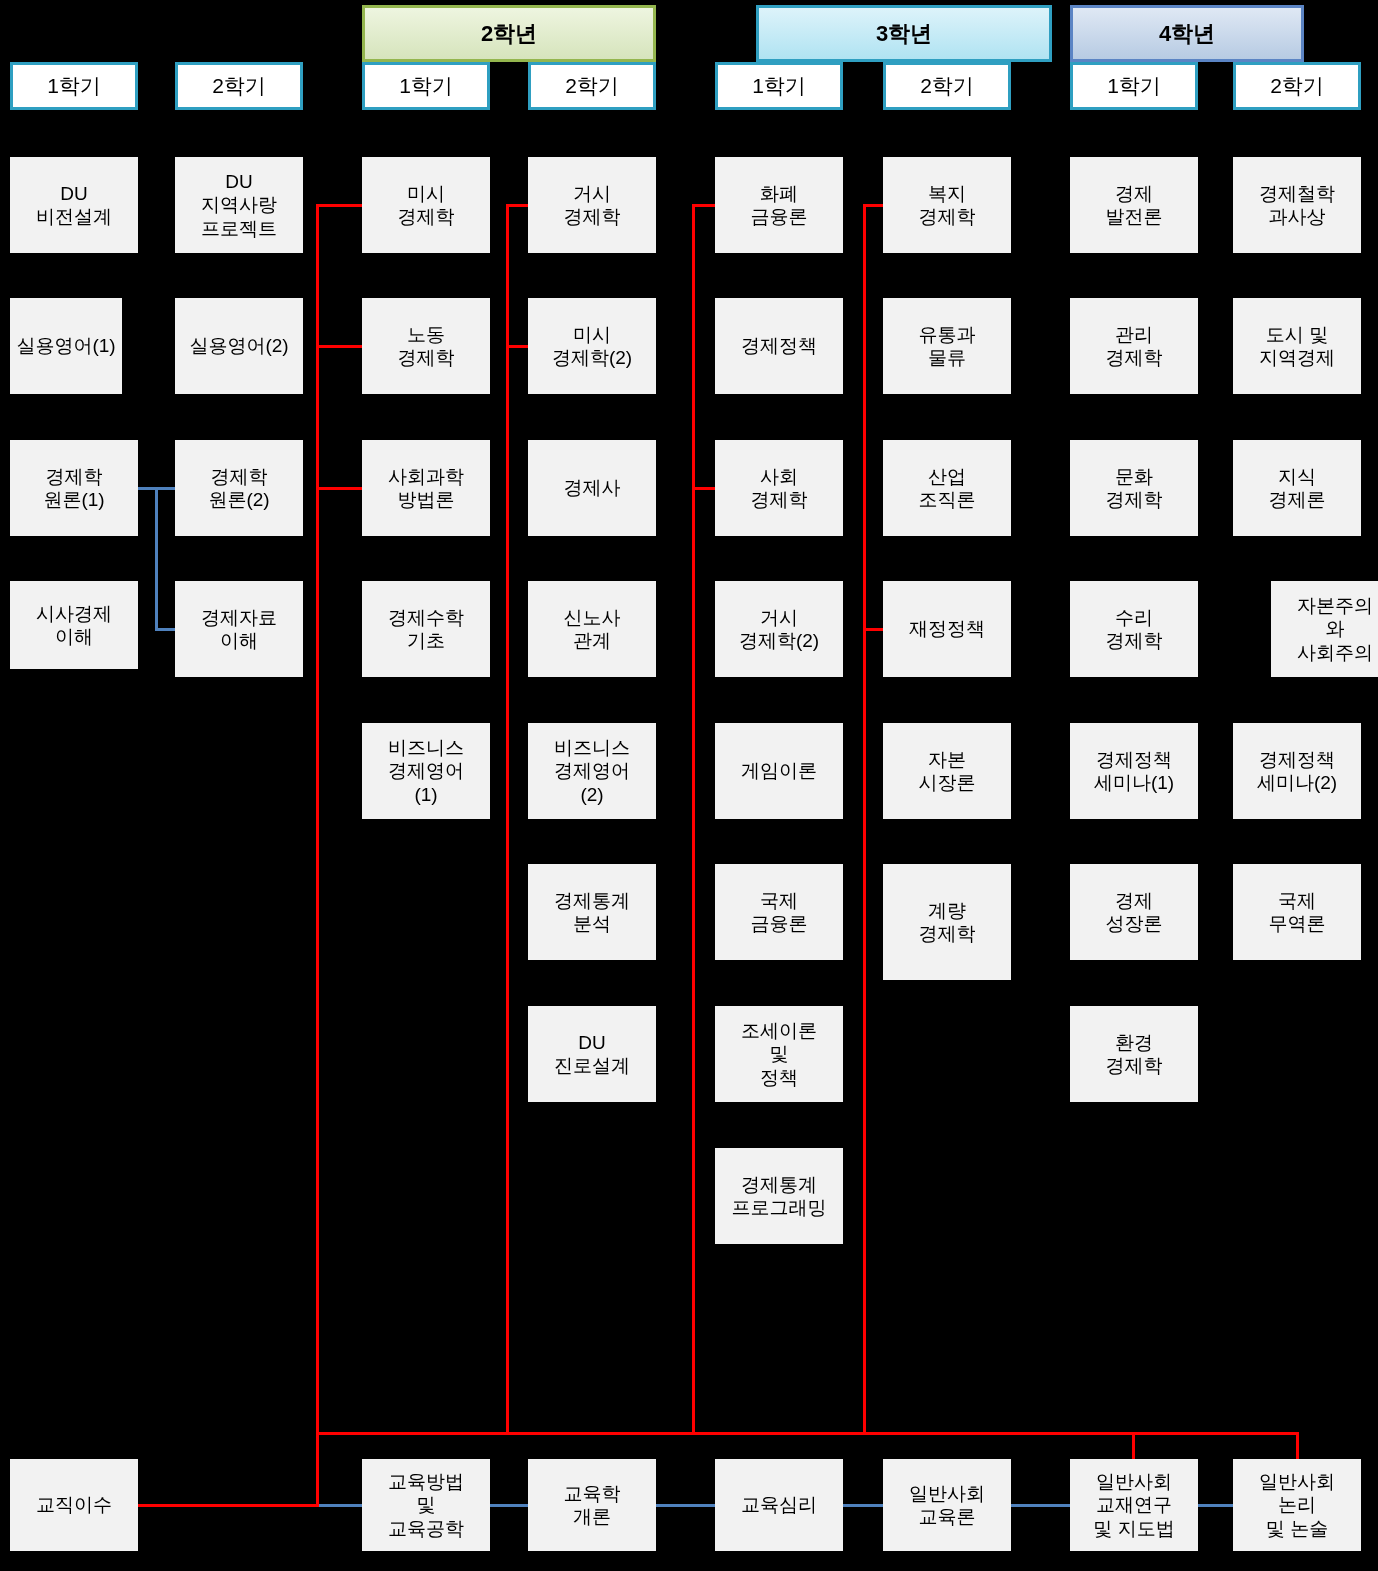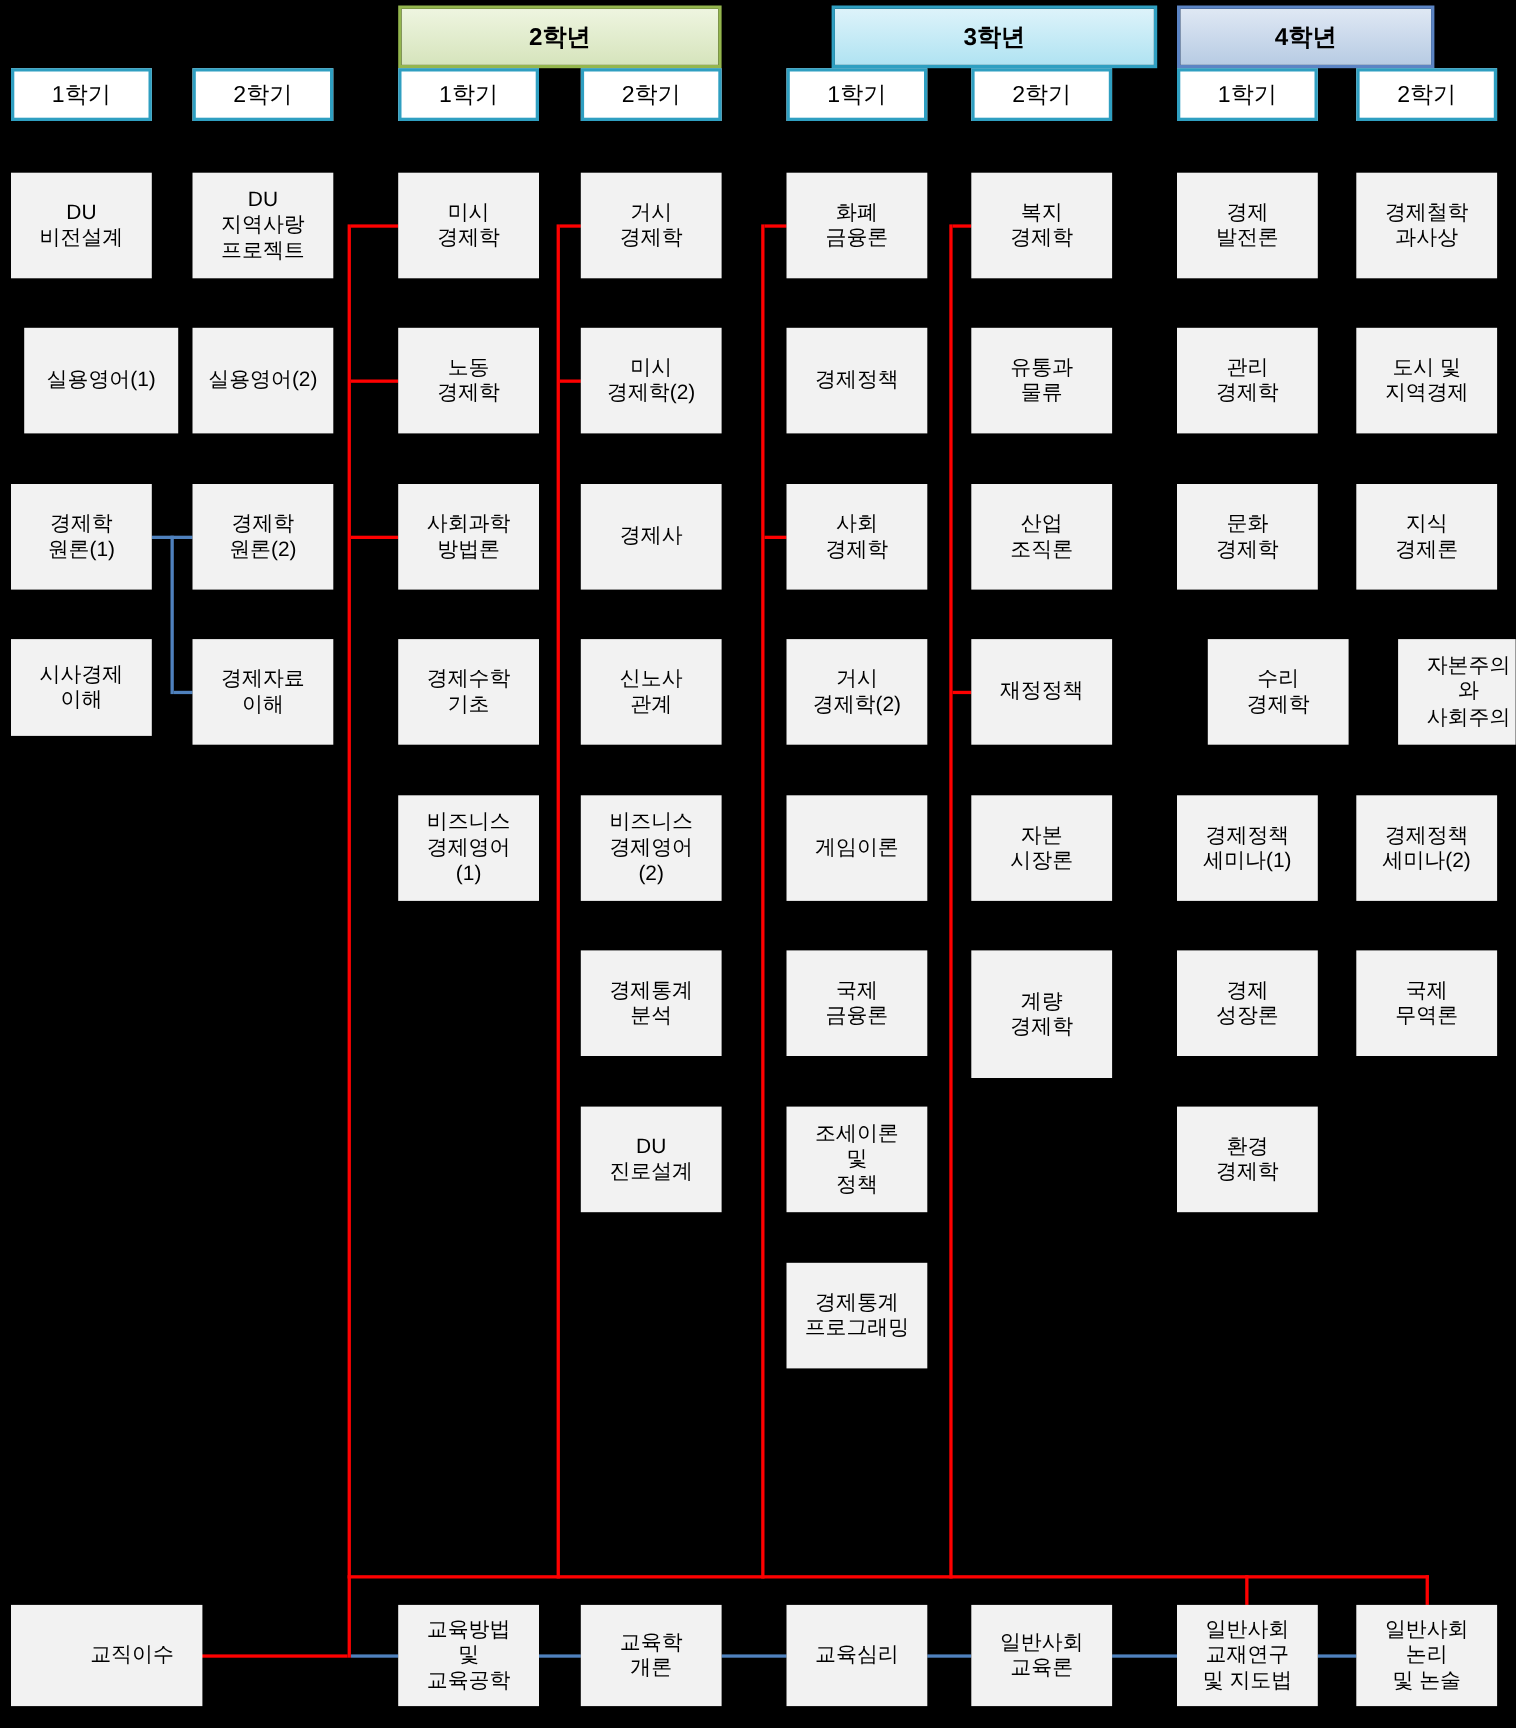--- a/index.html
+++ b/index.html
@@ -66,21 +66,21 @@
   <div class="sem-header" id="sem-2" style="left: 362px; top: 62px; width: 128px; height: 48px; border-color: rgb(47, 159, 193); background: rgb(255, 255, 255);">1학기</div>
   <div class="sem-header" id="sem-3" style="left: 528px; top: 62px; width: 128px; height: 48px; border-color: rgb(47, 159, 193); background: rgb(255, 255, 255);">2학기</div>
   <div class="sem-header" id="sem-4" style="left: 715px; top: 62px; width: 128px; height: 48px; border-color: rgb(47, 159, 193); background: rgb(255, 255, 255);">1학기</div>
   <div class="sem-header" id="sem-5" style="left: 883px; top: 62px; width: 128px; height: 48px; border-color: rgb(47, 159, 193); background: rgb(255, 255, 255);">2학기</div>
   <div class="sem-header" id="sem-6" style="left: 1070px; top: 62px; width: 128px; height: 48px; border-color: rgb(47, 159, 193); background: rgb(255, 255, 255);">1학기</div>
   <div class="sem-header" id="sem-7" style="left: 1233px; top: 62px; width: 128px; height: 48px; border-color: rgb(47, 159, 193); background: rgb(255, 255, 255);">2학기</div>
 
   <div id="courses">
       <div class="course-box" style="left: 10px; top: 157px; width: 128px; height: 96px;">DU
 비전설계</div>
-      <div class="course-box" style="left: 22px; top: 298px; width: 140px; height: 96px;">실용영어(1)</div>
+      <div class="course-box" style="left: 10px; top: 298px; width: 112px; height: 96px;">실용영어(1)</div>
       <div class="course-box" style="left: 10px; top: 440px; width: 128px; height: 96px;">경제학
 원론(1)</div>
       <div class="course-box" style="left: 10px; top: 581px; width: 128px; height: 88px;">시사경제
 이해</div>
       <div class="course-box" style="left: 175px; top: 157px; width: 128px; height: 96px;">DU
 지역사랑
 프로젝트</div>
       <div class="course-box" style="left: 175px; top: 298px; width: 128px; height: 96px;">실용영어(2)</div>
       <div class="course-box" style="left: 175px; top: 440px; width: 128px; height: 96px;">경제학
 원론(2)</div>
@@ -136,21 +136,21 @@
       <div class="course-box" style="left: 883px; top: 723px; width: 128px; height: 96px;">자본
 시장론</div>
       <div class="course-box" style="left: 883px; top: 864px; width: 128px; height: 116px;">계량
 경제학</div>
       <div class="course-box" style="left: 1070px; top: 157px; width: 128px; height: 96px;">경제
 발전론</div>
       <div class="course-box" style="left: 1070px; top: 298px; width: 128px; height: 96px;">관리
 경제학</div>
       <div class="course-box" style="left: 1070px; top: 440px; width: 128px; height: 96px;">문화
 경제학</div>
-      <div class="course-box" style="left: 1070px; top: 581px; width: 128px; height: 96px; margin-left: 28px;">수리
+      <div class="course-box" style="left: 1070px; top: 581px; width: 128px; height: 96px;">수리
 경제학</div>
       <div class="course-box" style="left: 1070px; top: 723px; width: 128px; height: 96px;">경제정책
 세미나(1)</div>
       <div class="course-box" style="left: 1070px; top: 864px; width: 128px; height: 96px;">경제
 성장론</div>
       <div class="course-box" style="left: 1070px; top: 1006px; width: 128px; height: 96px;">환경
 경제학</div>
       <div class="course-box" style="left: 1233px; top: 157px; width: 128px; height: 96px;">경제철학
 과사상</div>
       <div class="course-box" style="left: 1233px; top: 298px; width: 128px; height: 96px;">도시 및
@@ -159,21 +159,21 @@
 경제론</div>
       <div class="course-box" style="left: 1233px; top: 581px; width: 128px; height: 96px; margin-left: 38px;">자본주의
 와
 사회주의</div>
       <div class="course-box" style="left: 1233px; top: 723px; width: 128px; height: 96px;">경제정책
 세미나(2)</div>
       <div class="course-box" style="left: 1233px; top: 864px; width: 128px; height: 96px;">국제
 무역론</div>
     </div>
   <div id="bottom-row">
-      <div class="course-box" style="left: 10px; top: 1459px; width: 128px; height: 92px; padding-left: 46px;">교직이수</div>
+      <div class="course-box" style="left: 10px; top: 1459px; width: 128px; height: 92px;">교직이수</div>
       <div class="course-box" style="left: 362px; top: 1459px; width: 128px; height: 92px;">교육방법
 및
 교육공학</div>
       <div class="course-box" style="left: 528px; top: 1459px; width: 128px; height: 92px;">교육학
 개론</div>
       <div class="course-box" style="left: 715px; top: 1459px; width: 128px; height: 92px;">교육심리</div>
       <div class="course-box" style="left: 883px; top: 1459px; width: 128px; height: 92px;">일반사회
 교육론</div>
       <div class="course-box" style="left: 1070px; top: 1459px; width: 128px; height: 92px;">일반사회
 교재연구

